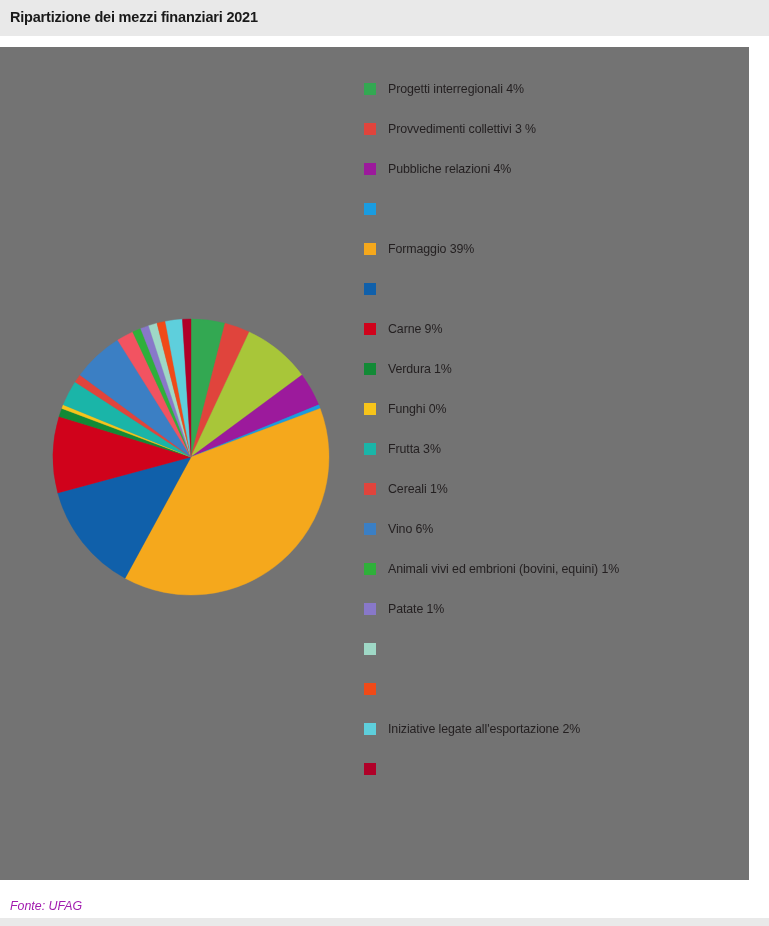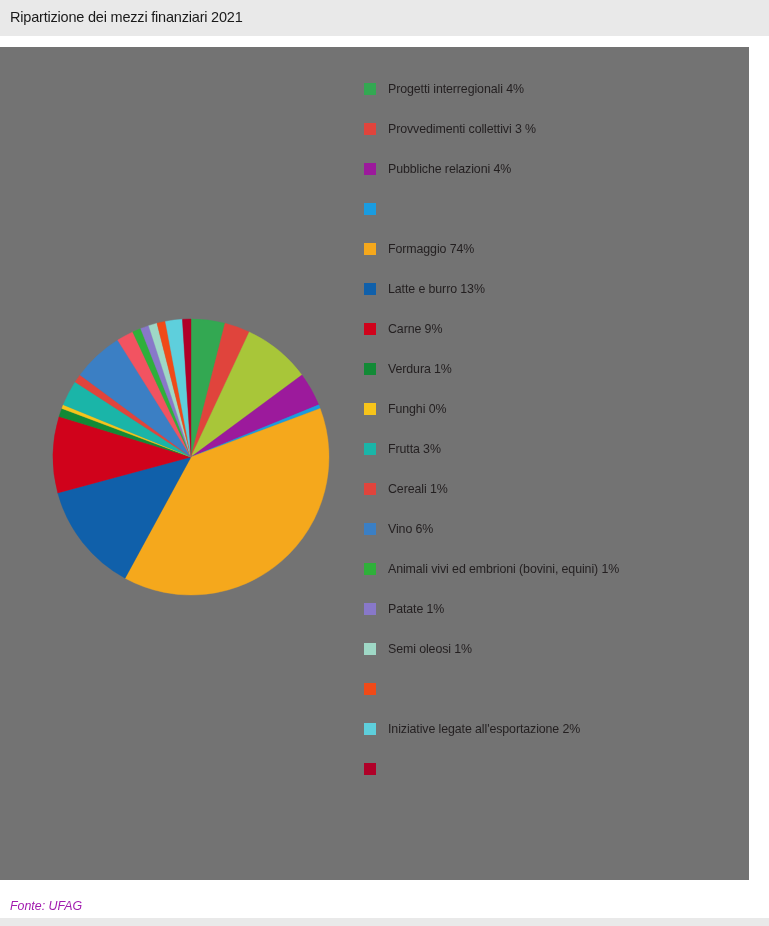--- a/index.html
+++ b/index.html
@@ -26,21 +26,21 @@
     left: 0; top: 0;
     width: 769px;
     height: 36px;
     background: #e9e9e9;
   }
   .title-text {
     position: absolute;
     left: 10px;
     top: 9px;
     font-size: 14.5px;
-    font-weight: normal;
+    font-weight: bold;
     color: #1a1a1a;
     letter-spacing: -0.2px;
     white-space: nowrap;
   }
   .plot-panel {
     position: absolute;
     left: 0;
     top: 47px;
     width: 749px;
     height: 833px;
@@ -148,25 +148,24 @@
         </div>
         <div class="legend-item">
           <span class="legend-swatch" style="background: rgb(156, 26, 156);"></span>
           <span class="legend-label">Pubbliche relazioni 4%</span>
         </div>
         <div class="legend-item">
           <span class="legend-swatch" style="background: rgb(26, 156, 224);"></span>
         </div>
         <div class="legend-item">
           <span class="legend-swatch" style="background: rgb(245, 168, 28);"></span>
-          <span class="legend-label">Formaggio 74%</span>
+          <span class="legend-label">Formaggio 39%</span>
         </div>
         <div class="legend-item">
           <span class="legend-swatch" style="background: rgb(16, 96, 170);"></span>
-          <span class="legend-label">Latte e burro 13%</span>
         </div>
         <div class="legend-item">
           <span class="legend-swatch" style="background: rgb(208, 2, 27);"></span>
           <span class="legend-label">Carne 9%</span>
         </div>
         <div class="legend-item">
           <span class="legend-swatch" style="background: rgb(18, 138, 54);"></span>
           <span class="legend-label">Verdura 1%</span>
         </div>
         <div class="legend-item">
@@ -188,21 +187,20 @@
         <div class="legend-item">
           <span class="legend-swatch" style="background: rgb(47, 176, 58);"></span>
           <span class="legend-label">Animali vivi ed embrioni (bovini, equini) 1%</span>
         </div>
         <div class="legend-item">
           <span class="legend-swatch" style="background: rgb(136, 120, 201);"></span>
           <span class="legend-label">Patate 1%</span>
         </div>
         <div class="legend-item">
           <span class="legend-swatch" style="background: rgb(159, 216, 198);"></span>
-          <span class="legend-label">Semi oleosi 1%</span>
         </div>
         <div class="legend-item">
           <span class="legend-swatch" style="background: rgb(240, 74, 24);"></span>
         </div>
         <div class="legend-item">
           <span class="legend-swatch" style="background: rgb(94, 207, 220);"></span>
           <span class="legend-label">Iniziative legate all'esportazione 2%</span>
         </div>
         <div class="legend-item">
           <span class="legend-swatch" style="background: rgb(176, 0, 40);"></span>

